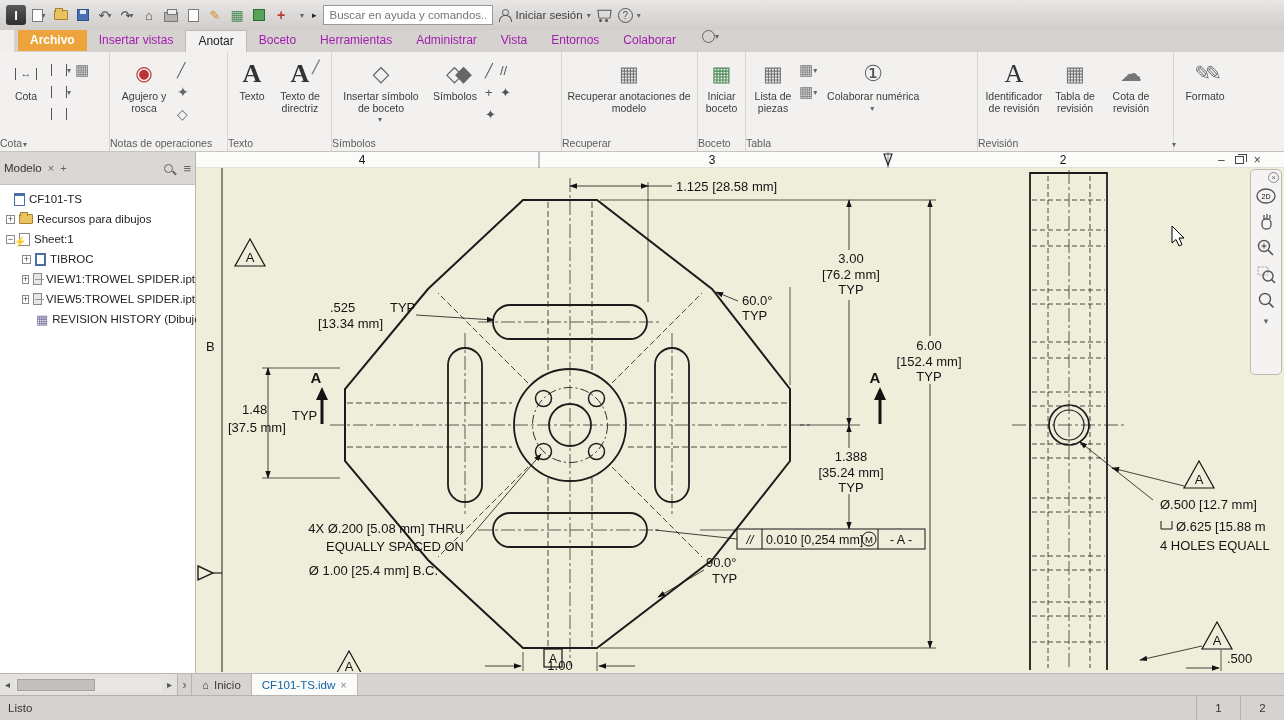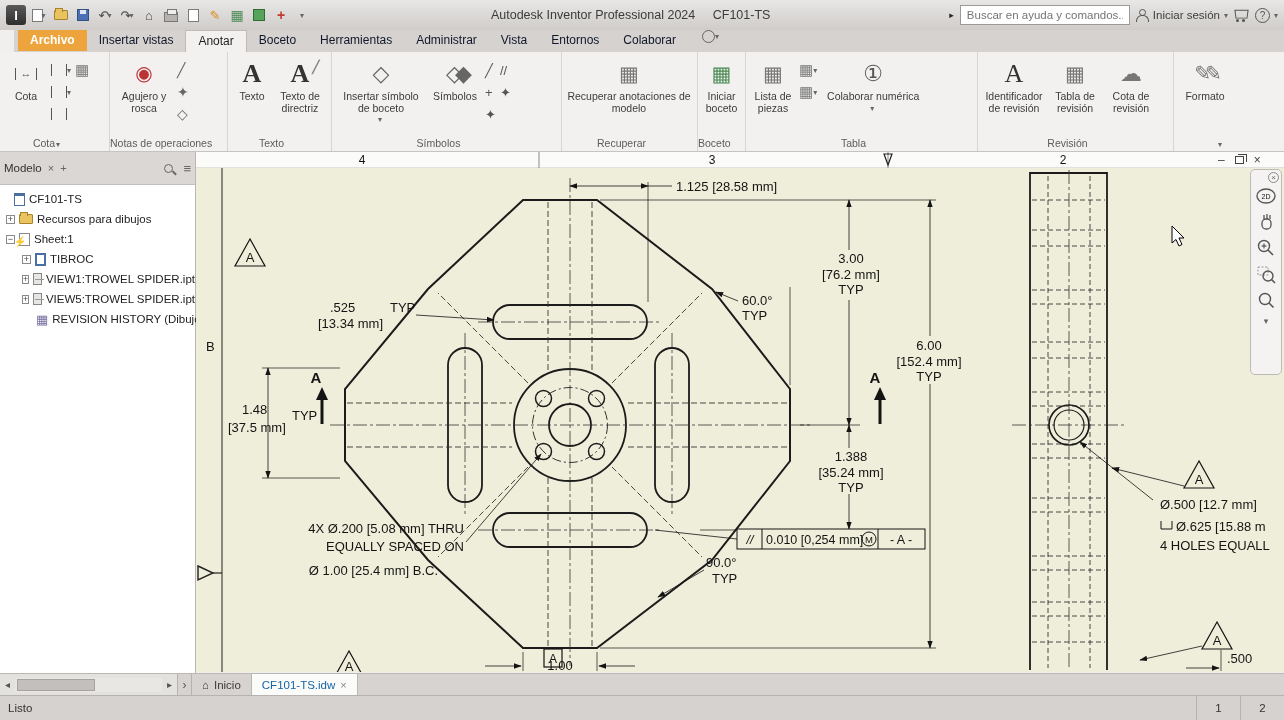--- a/index.html
+++ b/index.html
@@ -33,30 +33,30 @@
   .ic-person:before { content:""; position:absolute; left:3px; top:0; width:5px; height:5px; border:1px solid #555; border-radius:50%; }
   .ic-person:after { content:""; position:absolute; left:0; top:6px; width:11px; height:6px; border:1px solid #555; border-bottom:none; border-radius:6px 6px 0 0; }
   .ic-cart { width:15px; height:11px; position:relative; display:inline-block; }
   .ic-cart:before { content:""; position:absolute; left:1px; top:0; width:11px; height:7px; border:1px solid #555; transform:perspective(10px) rotateX(-12deg); }
   .ic-cart:after { content:""; position:absolute; left:2px; bottom:-1px; width:3px; height:3px; border-radius:50%; background:#555; box-shadow:6px 0 0 #555; }
   .ic-help { width:15px; height:15px; border:1px solid #555; border-radius:50%; display:inline-flex; align-items:center; justify-content:center; font-size:10px; color:#555; }
   .signin-label { font-size:11.5px; color:#3f3f3f; }
 
   
   .tabrow { position:absolute; left:14px; top:30px; width:1284px; height:22px; background:#d5d2cf; display:flex; align-items:flex-start; padding-left:4px; }
-  .rtab { padding:3px 12px 4px; font-size:12px; color:#0f172a; }
+  .rtab { padding:3px 12px 4px; font-size:12px; color:#a21caf; }
   .rtab.archivo { background:#eda43c; color:#fff; font-weight:bold; }
   .rtab.active { background:#f2f1ef; border:1px solid #bdbab7; border-bottom:none; color:#1f1f1f; }
   .tab-extra { display:flex; align-items:center; gap:2px; margin-left:14px; padding-bottom:3px; }
   .circ-ic { width:13px; height:13px; border:1px solid #666; border-radius:50%; display:inline-flex; align-items:center; justify-content:center; font-size:8px; color:#666; }
 
   
   .ribbon { position:absolute; left:0; top:52px; width:1284px; height:100px; background:#f2f1ef; border-bottom:1px solid #c6c3c0; display:flex; }
   .grp { position:relative; height:100%; border-right:1px solid #d8d5d2; display:flex; align-items:flex-start; padding:3px 3px 17px; }
-  .grp-label { position:absolute; bottom:2px; left:0; right:16px; text-align:center; font-size:10.5px; color:#5c5c5c; white-space:nowrap; }
+  .grp-label { position:absolute; bottom:2px; left:0; right:16px; font-size:10.5px; color:#5c5c5c; white-space:nowrap; }
   .bigbtn { display:flex; flex-direction:column; align-items:center; padding:2px 2px; font-size:10.5px; line-height:11.5px; color:#3c3c3c; text-align:center; }
   .bigicon { height:34px; display:flex; align-items:center; justify-content:center; font-size:24px; color:#4a4a4a; }
   .smcol { display:flex; flex-direction:column; justify-content:flex-start; padding-top:4px; }
   .smbtn { display:flex; align-items:center; height:22px; font-size:13px; color:#555; padding:0 2px; gap:2px; }
   .dim-ic { width:22px; height:12px; border-left:1px solid #555; border-right:1px solid #555; display:flex; align-items:center; justify-content:center; font-size:11px; color:#555; }
   .hole-ic { color:#b33; font-size:20px; }
   .A-big { font-family:"Liberation Serif",serif; font-size:26px; color:#333; font-weight:bold; }
   .A-leader { position:relative; }
   .A-leader:after { content:"╱"; position:absolute; right:-10px; top:-6px; font-size:12px; color:#888; }
   .sym-ic { font-size:22px; color:#666; }
@@ -157,24 +157,20 @@
         </span>
       <span class="qbtn">
           <span class="ic-cube"></span>
         </span>
       <span class="qbtn">
           <span class="ic-plus-r">+</span>
         </span>
       <span class="qbtn">
           <span class="tinychev">▾</span>
         </span>
-    </div>
-    <div class="title-text">
-      <span>Autodesk Inventor Professional 2024</span>
-      <span class="title-doc">CF101-TS</span>
     </div>
     <div class="search-wrap">
       <span style="font-size:9px;color:#222;">▸</span>
       <input class="search-input" placeholder="Buscar en ayuda y comandos..." style="">
       <span class="ic-person"></span>
       <span class="signin-label">Iniciar sesión</span>
       <span class="tinychev">▾</span>
       <span class="ic-cart"></span>
       <span class="ic-help">?</span>
       <span class="tinychev">▾</span>

